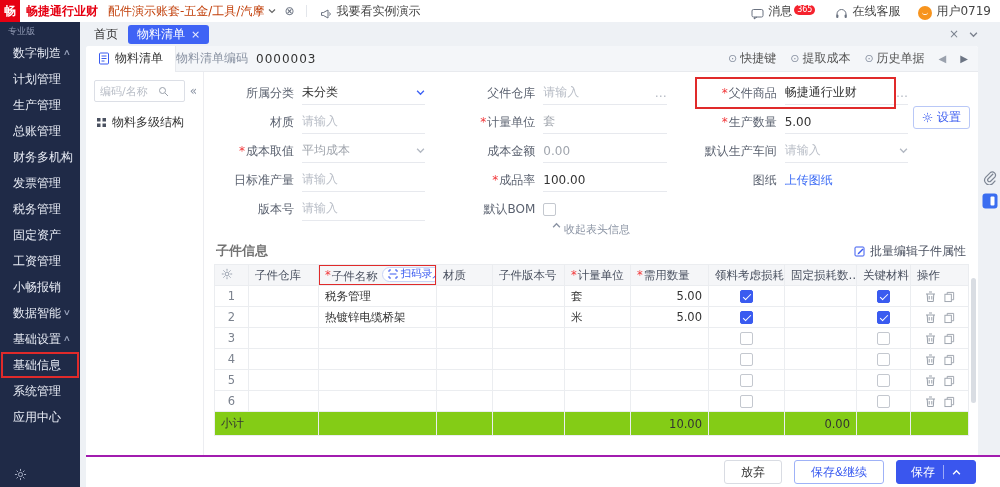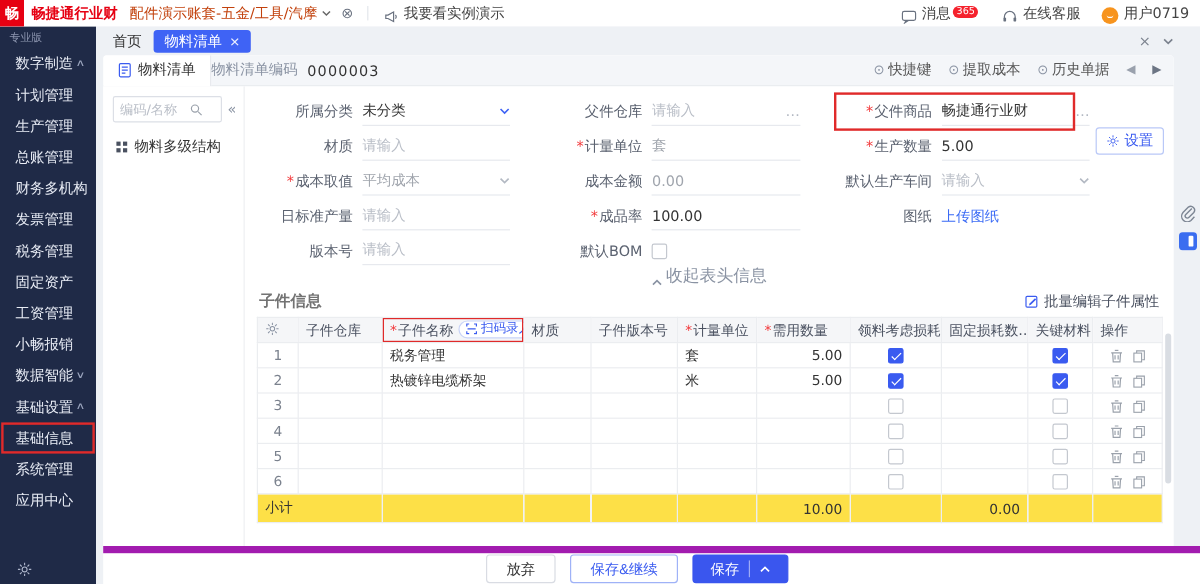--- a/index.html
+++ b/index.html
@@ -62,41 +62,41 @@
   .req{color:#f2383a;margin-right:1px}
   .fctrl{flex:1;display:flex;align-items:center;border-bottom:1px solid #e7e9ee;height:23px;min-width:0;cursor:text}
   .fctrl.nb{border-bottom:none}
   .fval{color:#333;white-space:nowrap;overflow:hidden}
   .fval.dis{color:#a0a5ad}
   .ph{color:#b9bec7;white-space:nowrap}
   .sfx{margin-left:auto;color:#b3b9c3;padding-left:4px;display:flex;align-items:center}
   .sfx.blue{color:#3f63f5}
   .link{color:#3b6bf5;cursor:pointer;white-space:nowrap}
   .settings-btn{position:absolute;right:8px;top:34px;display:flex;align-items:center;gap:4px;border:1px solid #b9c8f7;color:#3a5bf0;background:#fff;border-radius:3px;padding:2px 8px;font-size:12px;cursor:pointer}
-  .collapse-row{text-align:center;color:#8a93a3;font-size:14px;height:17px;display:flex;align-items:flex-end;justify-content:center;gap:3px;cursor:pointer}
+  .collapse-row{text-align:center;color:#8a93a3;font-size:11px;height:17px;display:flex;align-items:flex-start;justify-content:center;gap:3px;cursor:pointer}
 
   .section-head{display:flex;align-items:center;padding:3px 12px 4px 12px}
   .section-title{font-size:13px;font-weight:bold;color:#737373}
   .batch-edit{margin-left:auto;display:flex;align-items:center;gap:4px;color:#4a5160;cursor:pointer}
 
   .tblwrap{margin:0 10px;position:relative}
   table.child{border-collapse:collapse;table-layout:fixed;width:754px;font-size:11.5px}
   .child th,.child td{border:1px solid #ebedf0;height:21px;padding:0 6px;overflow:hidden;white-space:nowrap}
   .child thead th{background:#f5f6f8;color:#4a5160;font-weight:normal;text-align:left;position:relative}
   .child td{color:#333}
   .r{text-align:right}.c{text-align:center}
   .cb{display:inline-block;width:13px;height:13px;border:1px solid #c4c8cf;border-radius:2px;background:#fff;vertical-align:middle;cursor:pointer}
   .cb.checked{background:#3a5bf0;border-color:#3a5bf0;position:relative}
   .cb.checked::after{content:"";position:absolute;left:4px;top:1px;width:3px;height:7px;border:solid #fff;border-width:0 1.5px 1.5px 0;transform:rotate(45deg)}
   .ops span{display:inline-flex;margin:0 4px;cursor:pointer;vertical-align:middle}
-  .child tfoot td{background:#fde047;color:#333;height:24px}
+  .child tfoot td{background:#84cc16;color:#333;height:24px}
   .scanpill{display:inline-flex;align-items:center;gap:3px;border:1px solid #c9d4f7;border-radius:8px;height:15px;padding:0 5px;margin-left:4px;color:#3a5bf0;font-size:10.5px;background:#fff;cursor:pointer}
   .vscroll{position:absolute;right:2px;top:206px;width:5px;height:125px;background:#d9dde3;border-radius:3px}
 
-  .footerbar{position:absolute;left:6px;right:0;bottom:0;height:32px;background:#fff;border-top:6px solid #a21caf;display:flex;align-items:center;justify-content:center;gap:12px;padding-right:24px;z-index:20}
+  .footerbar{position:absolute;left:6px;right:0;bottom:0;height:32px;background:#fff;border-top:2px solid #a21caf;display:flex;align-items:center;justify-content:flex-end;gap:12px;padding-right:24px;z-index:20}
   .btn{height:24px;display:inline-flex;align-items:center;justify-content:center;padding:0 16px;border-radius:3px;cursor:pointer;font-size:12px}
   .btn-plain{background:#fff;border:1px solid #d9dce3;color:#333}
   .btn-outline{background:#fff;border:1px solid #9fb2f7;color:#3a5bf0}
   .btn-primary{background:#3a56ee;border:1px solid #3a56ee;color:#fff;gap:8px;padding:0 14px}
   .btn-primary .sep{width:1px;height:14px;background:rgba(255,255,255,.5)}
 
   .rail{position:absolute;right:2px;top:148px;display:flex;flex-direction:column;gap:8px;align-items:center;z-index:25}
   .rail .ritem{cursor:pointer}
 </style>
 </head>

